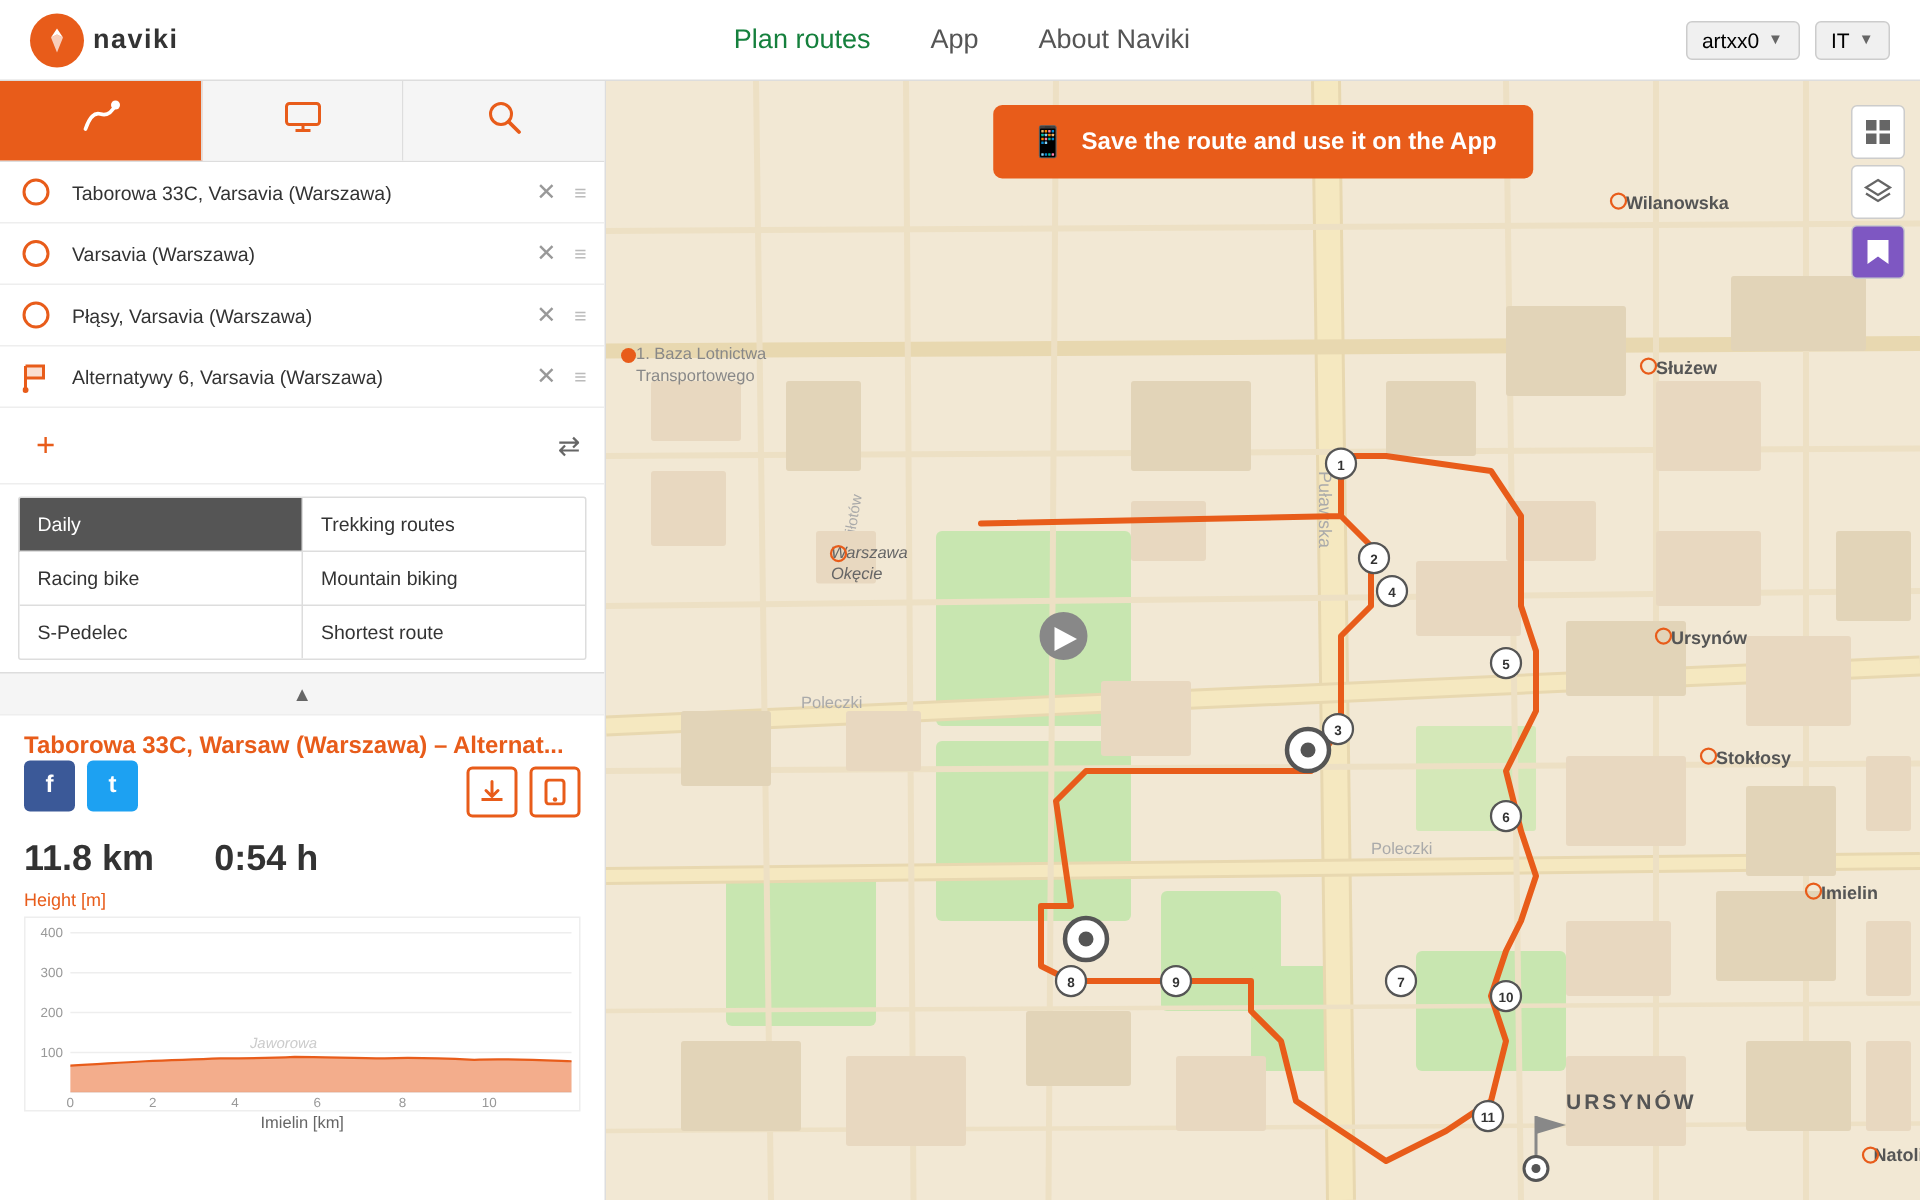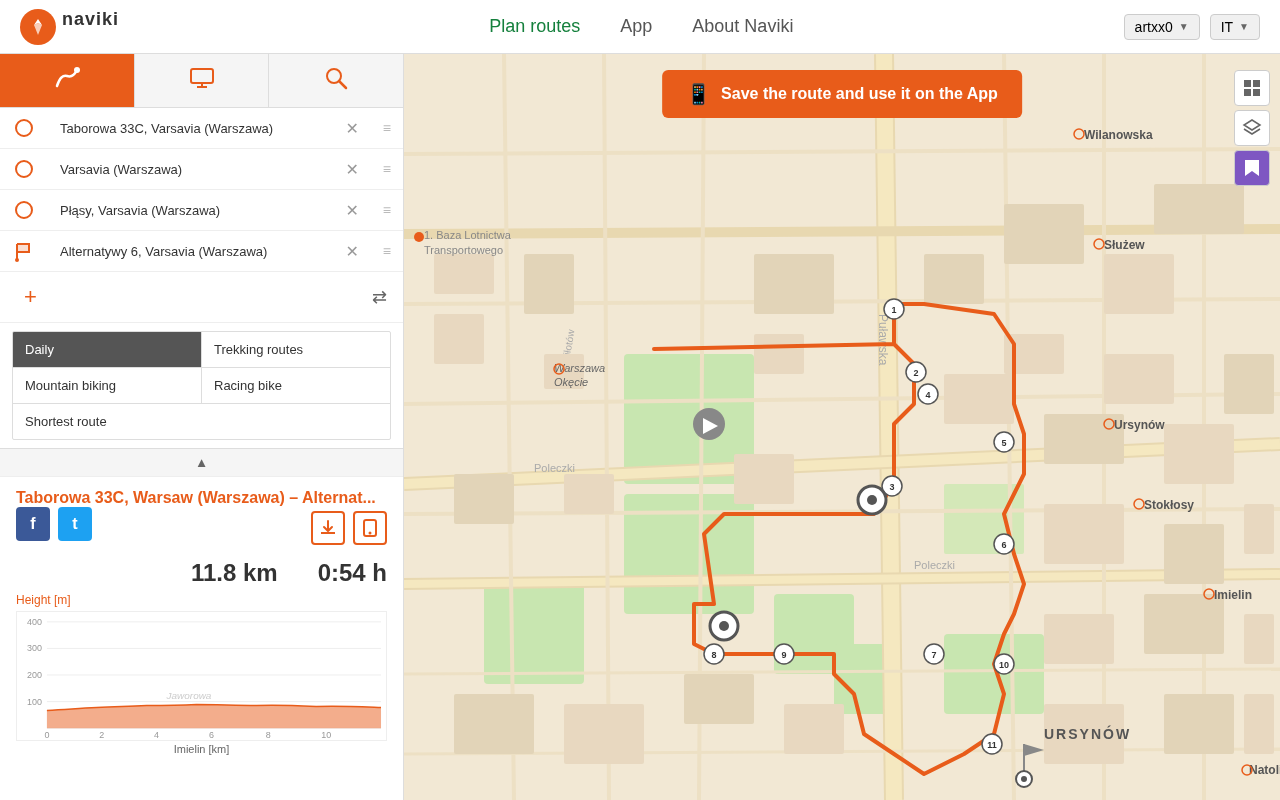--- a/index.html
+++ b/index.html
@@ -4,21 +4,21 @@
   <style>
     * { box-sizing: border-box; margin: 0; padding: 0; }
     body { font-family: Arial, sans-serif; width: 1280px; height: 800px; overflow: hidden; background: #f5f0e8; }
 
     
     #header {
       display: flex; align-items: center; height: 54px;
       background: #fff; border-bottom: 1px solid #ddd;
       padding: 0 20px; position: relative; z-index: 100;
     }
-    #logo { display: flex; margin-right: 40px; }
+    #logo { display: flex; align-items: center; margin-right: 40px; }
     #logo-icon { width: 36px; height: 36px; background: #e85c1a; border-radius: 50%; display: flex; align-items: center; justify-content: center; }
     #logo-icon svg { fill: white; }
     #logo-text { font-size: 20px; font-weight: bold; color: #333; margin-left: 6px; }
     #nav { display: flex; align-items: center; gap: 40px; flex: 1; justify-content: center; }
     .nav-item { font-size: 18px; color: #555; cursor: pointer; text-decoration: none; }
     .nav-item.active { color: #15803d; }
     #header-right { display: flex; align-items: center; gap: 10px; }
     .user-dropdown {
       display: flex; align-items: center; border: 1px solid #ccc;
       border-radius: 4px; padding: 4px 10px; background: #f0f0f0;
@@ -43,21 +43,21 @@
       cursor: pointer; border: none; background: #f5f5f5;
       border-right: 1px solid #ddd;
     }
     .tab-btn.active { background: #e85c1a; }
     .tab-btn:last-child { border-right: none; }
     .tab-icon { font-size: 22px; }
     .tab-btn.active .tab-icon { color: white; }
     .tab-btn .tab-icon { color: #e85c1a; }
     .waypoint-row {
       display: flex; align-items: center; padding: 8px 12px;
-      border-bottom: 1px solid #eee; gap: 24px;
+      border-bottom: 1px solid #eee; gap: 12px;
     }
     .wp-icon { width: 24px; height: 24px; flex-shrink: 0; display: flex; align-items: center; justify-content: center; }
     .wp-circle { width: 18px; height: 18px; border: 2px solid #e85c1a; border-radius: 50%; background: white; }
     .wp-input {
       flex: 1; border: none; outline: none; font-size: 13px; color: #333;
       background: transparent;
     }
     .wp-x { color: #999; cursor: pointer; font-size: 16px; margin-left: 4px; }
     .wp-handle { color: #bbb; cursor: grab; font-size: 14px; }
 
@@ -106,21 +106,21 @@
       font-weight: bold;
     }
     .fb { background: #3b5998; }
     .tw { background: #1da1f2; }
     #download-icons { display: flex; gap: 8px; float: right; }
     .dl-icon {
       width: 34px; height: 34px; border-radius: 4px; display: flex;
       align-items: center; justify-content: center; color: #e85c1a; font-size: 18px;
       border: 2px solid #e85c1a; background: white;
     }
-    #route-stats { display: flex; gap: 40px; margin: 10px 0 4px 0; justify-content: flex-end; }
+    #route-stats { display: flex; gap: 40px; margin: 10px 0 4px 0; }
     .stat-value { font-size: 24px; font-weight: bold; color: #333; }
 
     
     #elevation-chart { margin-top: 6px; }
     #elevation-title { font-size: 12px; color: #e85c1a; margin-bottom: 4px; }
     #chart-container {
       width: 100%; height: 130px; position: relative; background: white;
       border: 1px solid #eee;
       text-align: center;
     }
@@ -263,24 +263,25 @@
         <button style="background:none;border:none;cursor:pointer;font-size:18px;color:#666;padding:4px 8px;">⇄</button>
       </div>
     </div>
 
     <div id="route-grid">
       <div class="grid-row">
         <div class="grid-cell active">Daily</div>
         <div class="grid-cell">Trekking routes</div>
       </div>
       <div class="grid-row">
+        <div class="grid-cell">Racing bike</div>
         <div class="grid-cell">Mountain biking</div>
-        <div class="grid-cell">Racing bike</div>
       </div>
       <div class="grid-row">
+        <div class="grid-cell">S-Pedelec</div>
         <div class="grid-cell">Shortest route</div>
       </div>
     </div>
 
     <button id="collapse-btn">
       <span>▲</span>
     </button>
 
     <div id="route-info">
       <div id="route-title">Taborowa 33C, Warsaw (Warszawa) – Alternat...</div>

